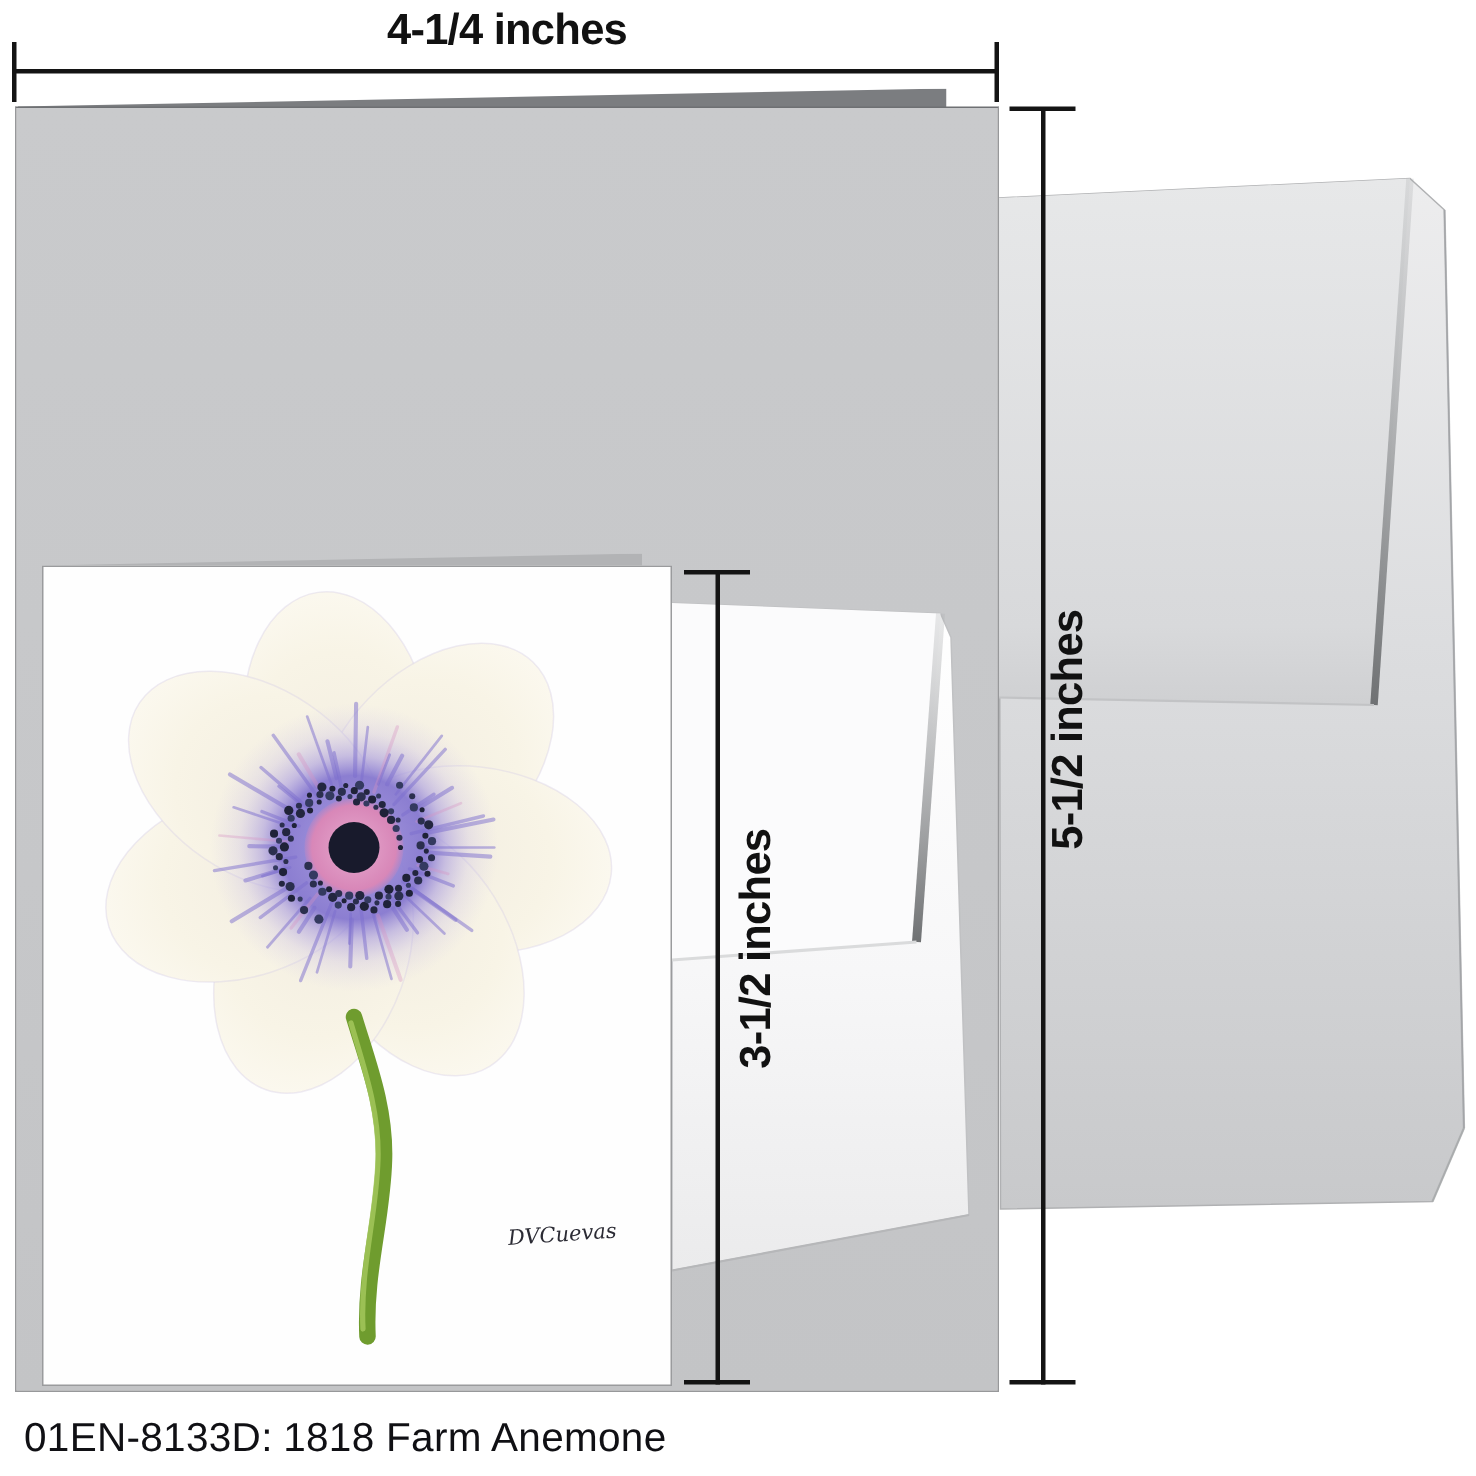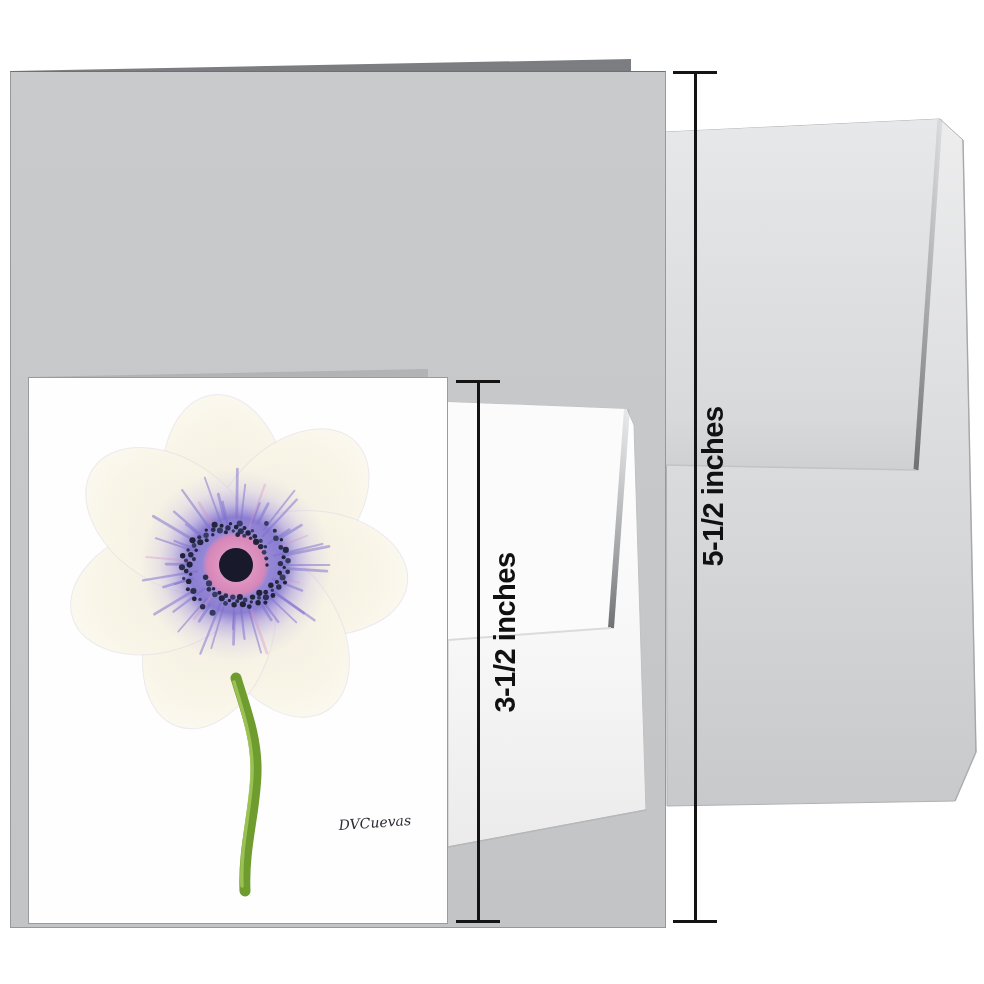--- a/index.html
+++ b/index.html
@@ -266,26 +266,35 @@
           <circle cx="208.7" cy="156.7" r="2.38" fill="#23263f"></circle>
           <circle cx="230.3" cy="214.9" r="3.06" fill="#1f2238"></circle>
           <circle cx="164.9" cy="181.1" r="2.04" fill="#2b2f4e"></circle>
           <circle cx="246.9" cy="160.3" r="2.72" fill="#343a60"></circle>
         </g>
       <circle cx="207" cy="187" r="17" fill="#181a2c"></circle>
       <text class="sig" x="310" y="452" font-size="14" fill="#2b2b34" transform="rotate(-4 310 452)">DVCuevas</text>
     </svg>
   </div>
 
+  <div class="abs" style="left:8px;top:4px;width:660px;">
+    <div class="dlabel h" style="width:660px;">4-1/4 inches</div>
+    <div class="abs dline" style="left:2px;top:42px;width:656px;height:3px;"></div>
+    <div class="abs dline" style="left:0px;top:24px;width:3px;height:40px;"></div>
+    <div class="abs dline" style="left:655px;top:24px;width:3px;height:40px;"></div>
+  </div>
 
 
   <div class="abs dline" style="left:477px;top:382px;width:3px;height:541px;"></div>
   <div class="abs dline" style="left:456px;top:380px;width:44px;height:3px;"></div>
   <div class="abs dline" style="left:456px;top:920px;width:44px;height:3px;"></div>
   <div class="vlabel dlabel" style="left:355px;top:616px;">3-1/2 inches</div>
 
   <div class="abs dline" style="left:694px;top:72px;width:3px;height:851px;"></div>
   <div class="abs dline" style="left:673px;top:71px;width:44px;height:3px;"></div>
   <div class="abs dline" style="left:673px;top:920px;width:44px;height:3px;"></div>
   <div class="vlabel dlabel" style="left:563px;top:470px;">5-1/2 inches</div>
 
+  <div class="abs caption">
+    <span class="sku">01EN-8133D:</span><span>1818 Farm Anemone</span>
+  </div>
 
 </div>
 
 </body></html>

